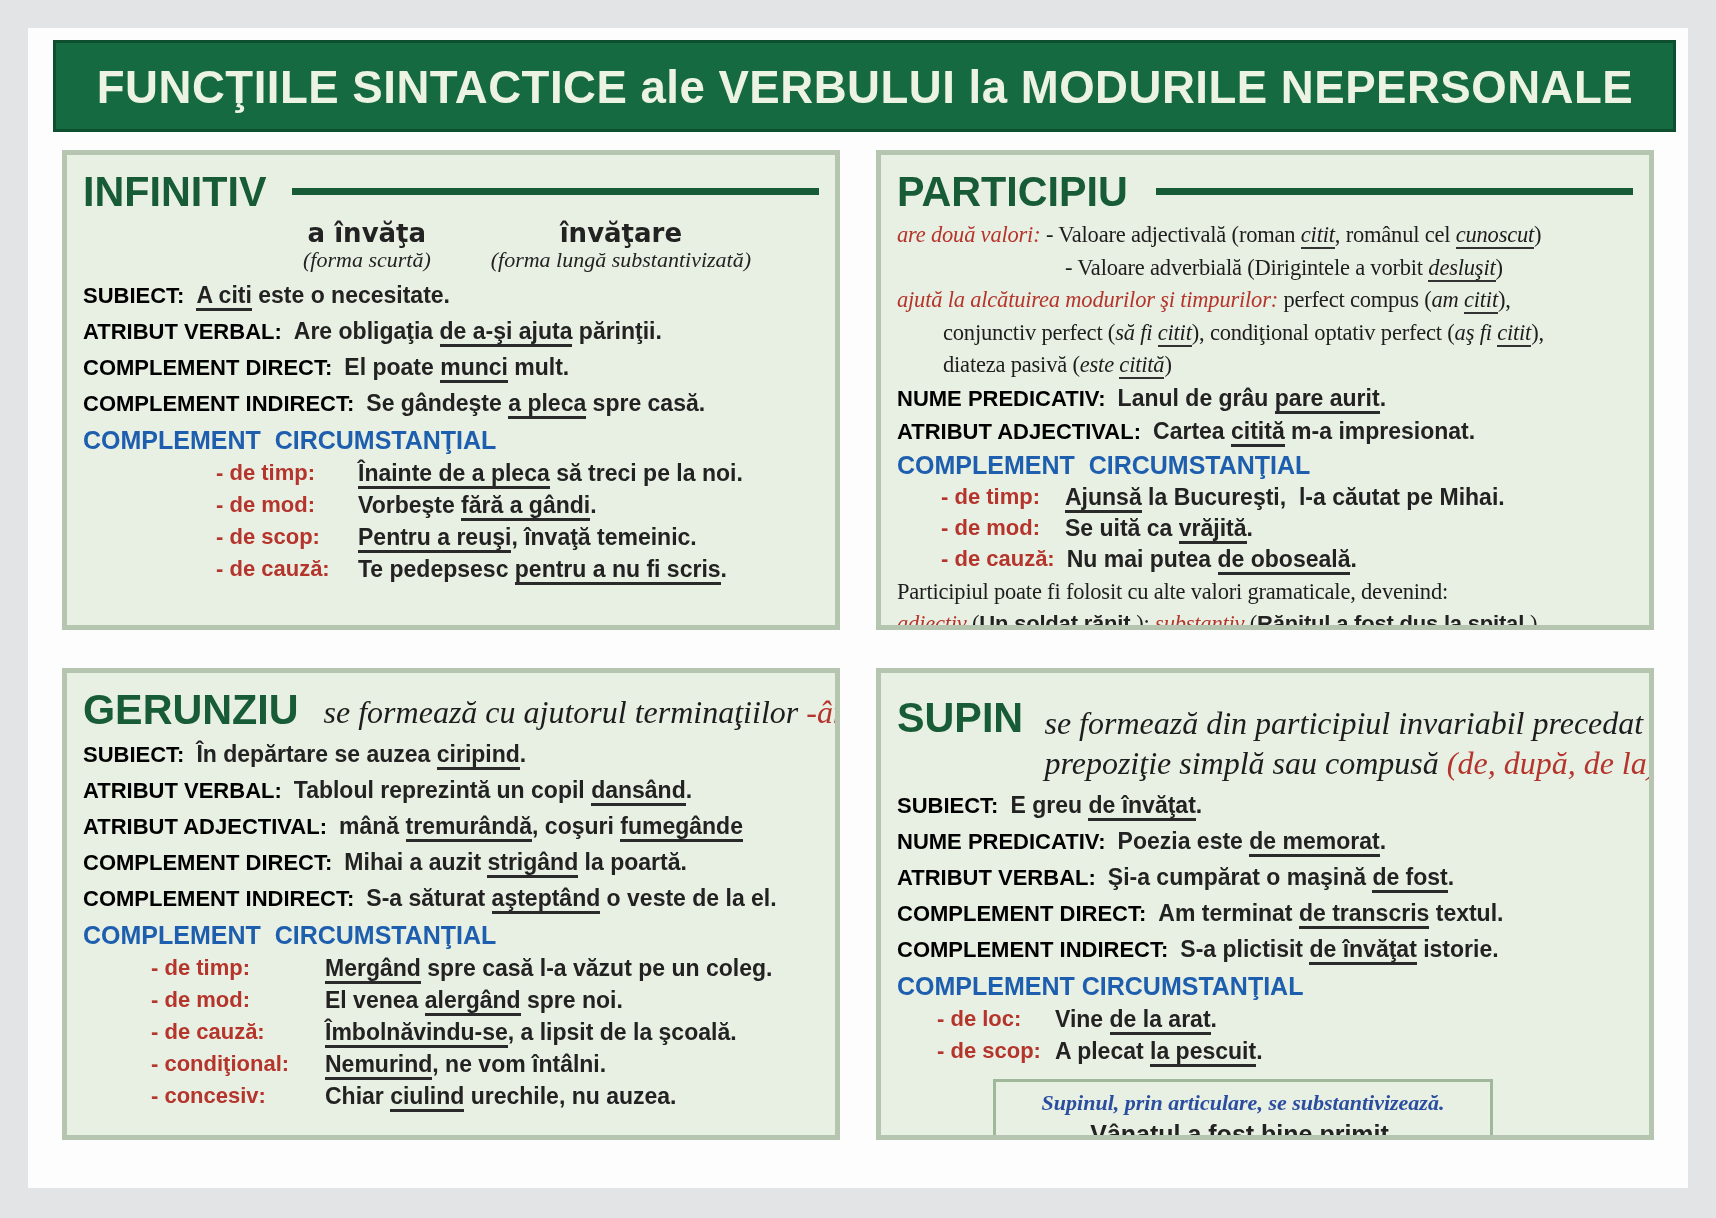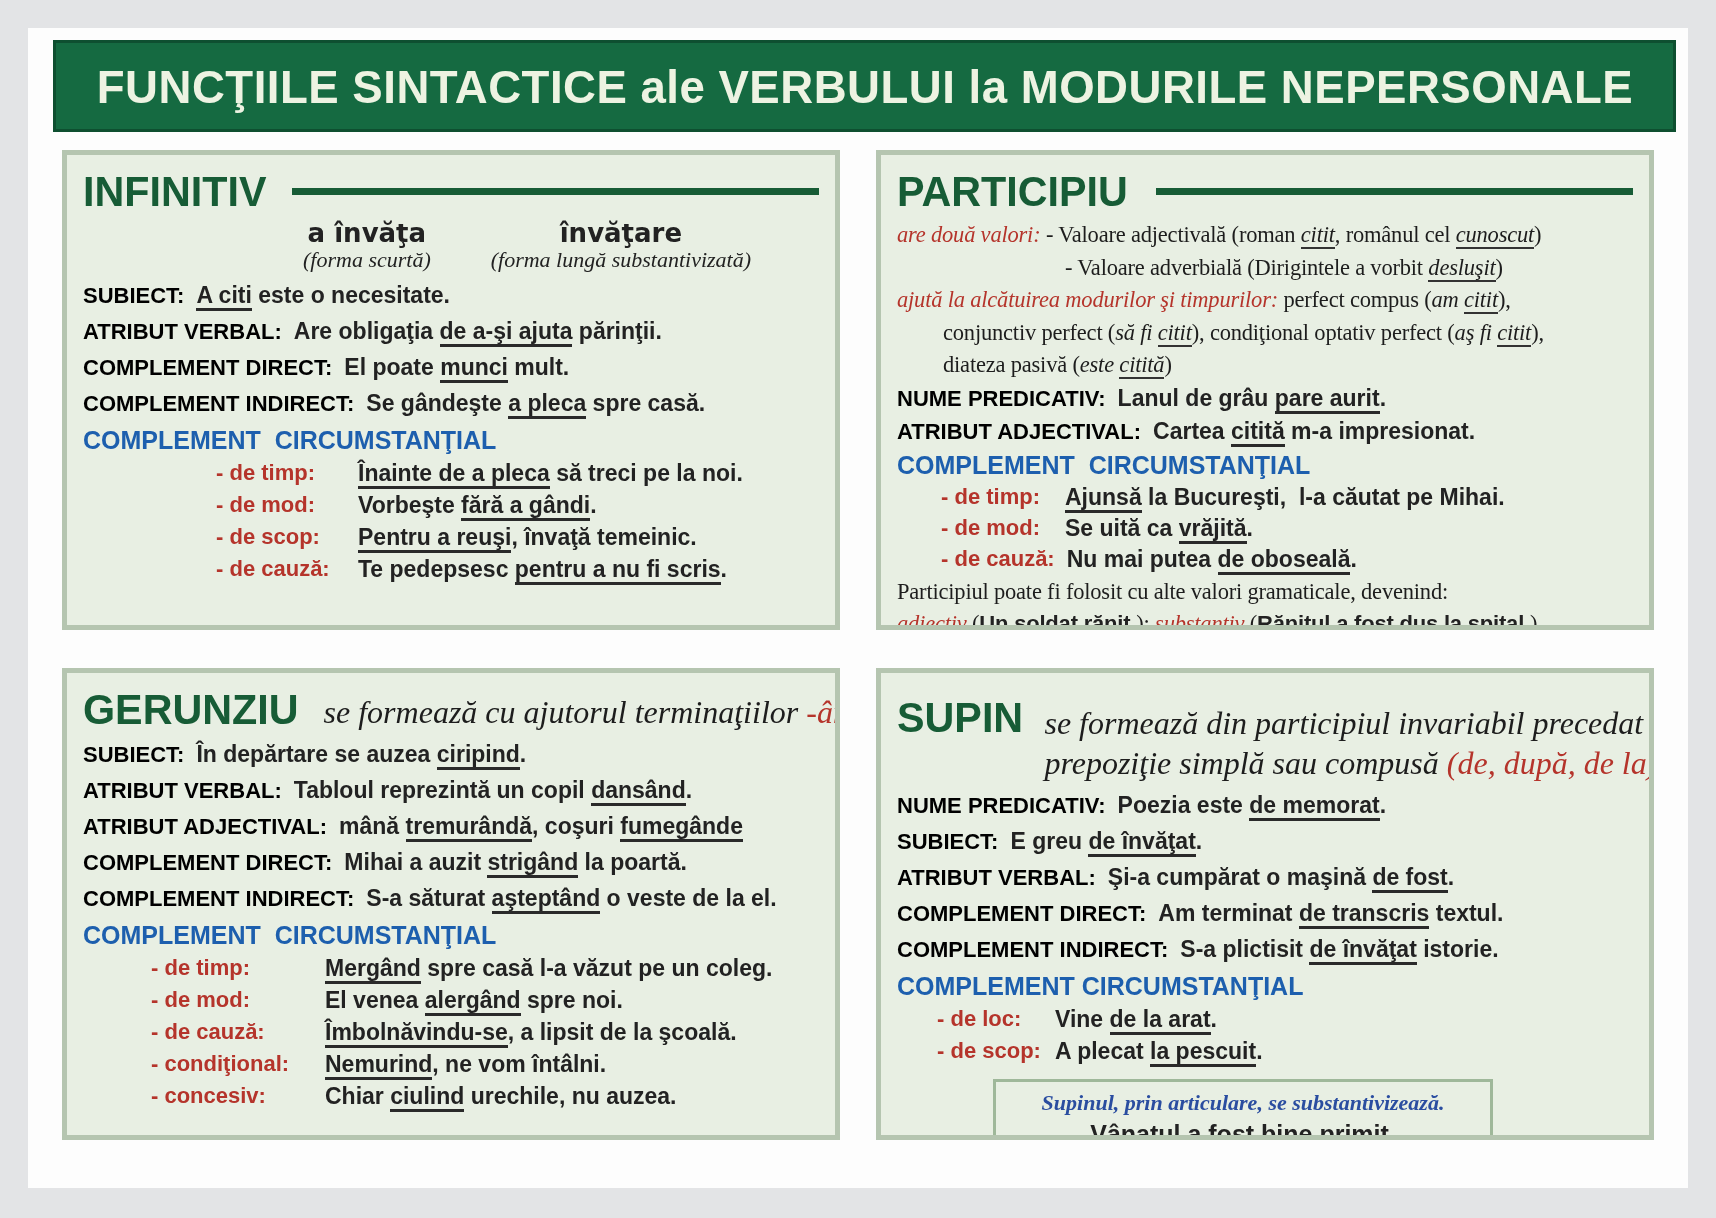--- a/index.html
+++ b/index.html
@@ -205,22 +205,22 @@
       <section class="panel supin">
         <div class="phead">
           <h2>SUPIN</h2>
           <div class="headside">
             <div class="rule"></div>
             <div class="headsub"><span class="seg serit">se formează din participiul invariabil precedat de o</span></div>
             <div class="headsub"><span class="seg serit">prepoziţie simplă sau compusă </span><span class="seg redit">(de, după, de la)</span></div>
           </div>
         </div>
         <div class="rows">
+            <div class="row"><span class="rlabel">SUBIECT:</span><span class="rex"><span class="seg">E greu </span><span class="seg u">de învăţat</span><span class="seg">.</span></span></div>
             <div class="row"><span class="rlabel">NUME PREDICATIV:</span><span class="rex"><span class="seg">Poezia este </span><span class="seg u">de memorat</span><span class="seg">.</span></span></div>
-            <div class="row"><span class="rlabel">SUBIECT:</span><span class="rex"><span class="seg">E greu </span><span class="seg u">de învăţat</span><span class="seg">.</span></span></div>
             <div class="row"><span class="rlabel">ATRIBUT VERBAL:</span><span class="rex"><span class="seg">Şi-a cumpărat o maşină </span><span class="seg u">de fost</span><span class="seg">.</span></span></div>
             <div class="row"><span class="rlabel">COMPLEMENT DIRECT:</span><span class="rex"><span class="seg">Am terminat </span><span class="seg u">de transcris</span><span class="seg"> textul.</span></span></div>
             <div class="row"><span class="rlabel">COMPLEMENT INDIRECT:</span><span class="rex"><span class="seg">S-a plictisit </span><span class="seg u">de învăţat</span><span class="seg"> istorie.</span></span></div>
           </div>
         <div class="circlabel">COMPLEMENT CIRCUMSTANŢIAL</div>
         <div class="rows subs">
             <div class="row sub"><span class="rlabel">- de loc:</span><span class="rex"><span class="seg">Vine </span><span class="seg u">de la arat</span><span class="seg">.</span></span></div>
             <div class="row sub"><span class="rlabel">- de scop:</span><span class="rex"><span class="seg">A plecat </span><span class="seg u">la pescuit</span><span class="seg">.</span></span></div>
           </div>
         <div class="notebox">

